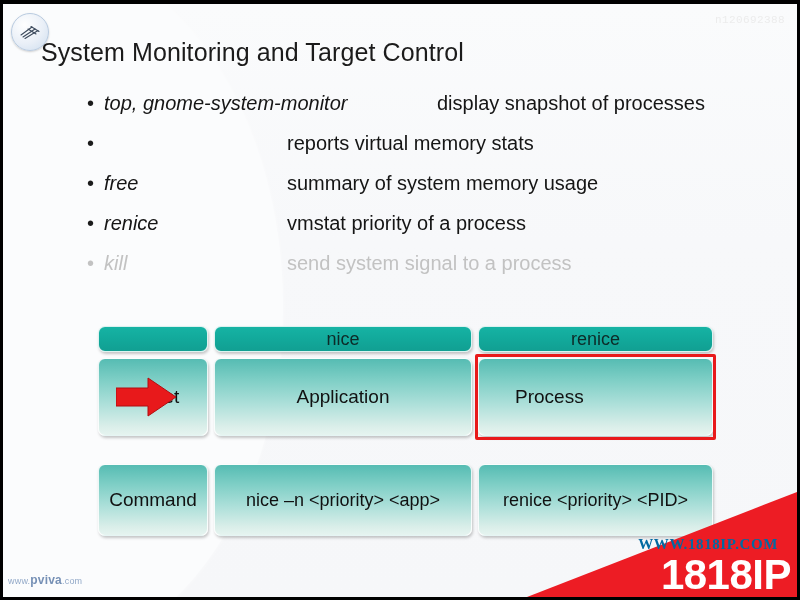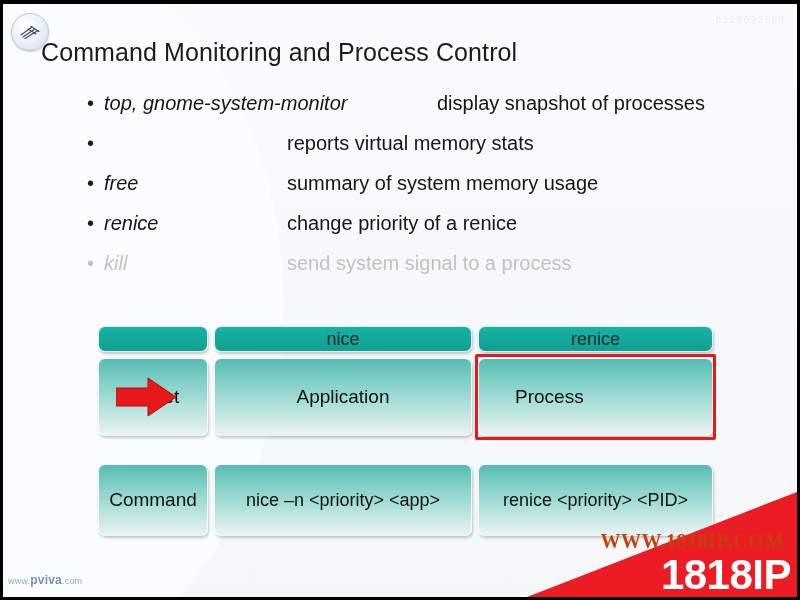--- a/index.html
+++ b/index.html
@@ -235,26 +235,26 @@
     position: absolute;
     right: 0;
     bottom: 0;
     width: 0;
     height: 0;
     border-left: 270px solid transparent;
     border-bottom: 105px solid #ed1c24;
   }
   #wm-url {
     position: absolute;
-    right: 13px;
+    right: 19px;
     bottom: 44px;
-    color: #c2410c;
+    color: #0369a1;
     font-family: "Liberation Serif", serif;
     font-weight: bold;
-    font-size: 20px;
+    font-size: 15px;
     letter-spacing: 0.6px;
     z-index: 21;
   }
   #wm-brand {
     position: absolute;
     right: 6px;
     bottom: 0px;
     color: #ffffff;
     font-family: "Liberation Sans", sans-serif;
     font-weight: bold;
@@ -307,21 +307,21 @@
         <path d="M4 14 L16 6"></path>
         <path d="M6 15.5 L19 7.5"></path>
         <path d="M12 3.5 L20 8.5"></path>
         <path d="M9 6 L17 11"></path>
       </g>
     </svg>
   </div>
 
   <div id="id-wm">n120692388</div>
 
-  <div id="title">Command Monitoring and Process Control</div>
+  <div id="title">System Monitoring and Target Control</div>
 
   <div id="bullets">
 
     <div class="bullet-row wide">
       <span class="bullet-dot">•</span>
       <span class="bullet-cmd">top, gnome-system-monitor</span>
       <span class="bullet-desc">display snapshot of processes</span>
     </div>
 
     <div class="bullet-row">
@@ -331,21 +331,21 @@
 
     <div class="bullet-row">
       <span class="bullet-dot">•</span>
       <span class="bullet-cmd">free</span>
       <span class="bullet-desc">summary of system memory usage</span>
     </div>
 
     <div class="bullet-row">
       <span class="bullet-dot">•</span>
       <span class="bullet-cmd">renice</span>
-      <span class="bullet-desc">change priority of a renice</span>
+      <span class="bullet-desc">vmstat priority of a process</span>
     </div>
 
     <div class="bullet-row dim">
       <span class="bullet-dot">•</span>
       <span class="bullet-cmd">kill</span>
       <span class="bullet-desc">send system signal to a process</span>
     </div>
 
   </div>
 

